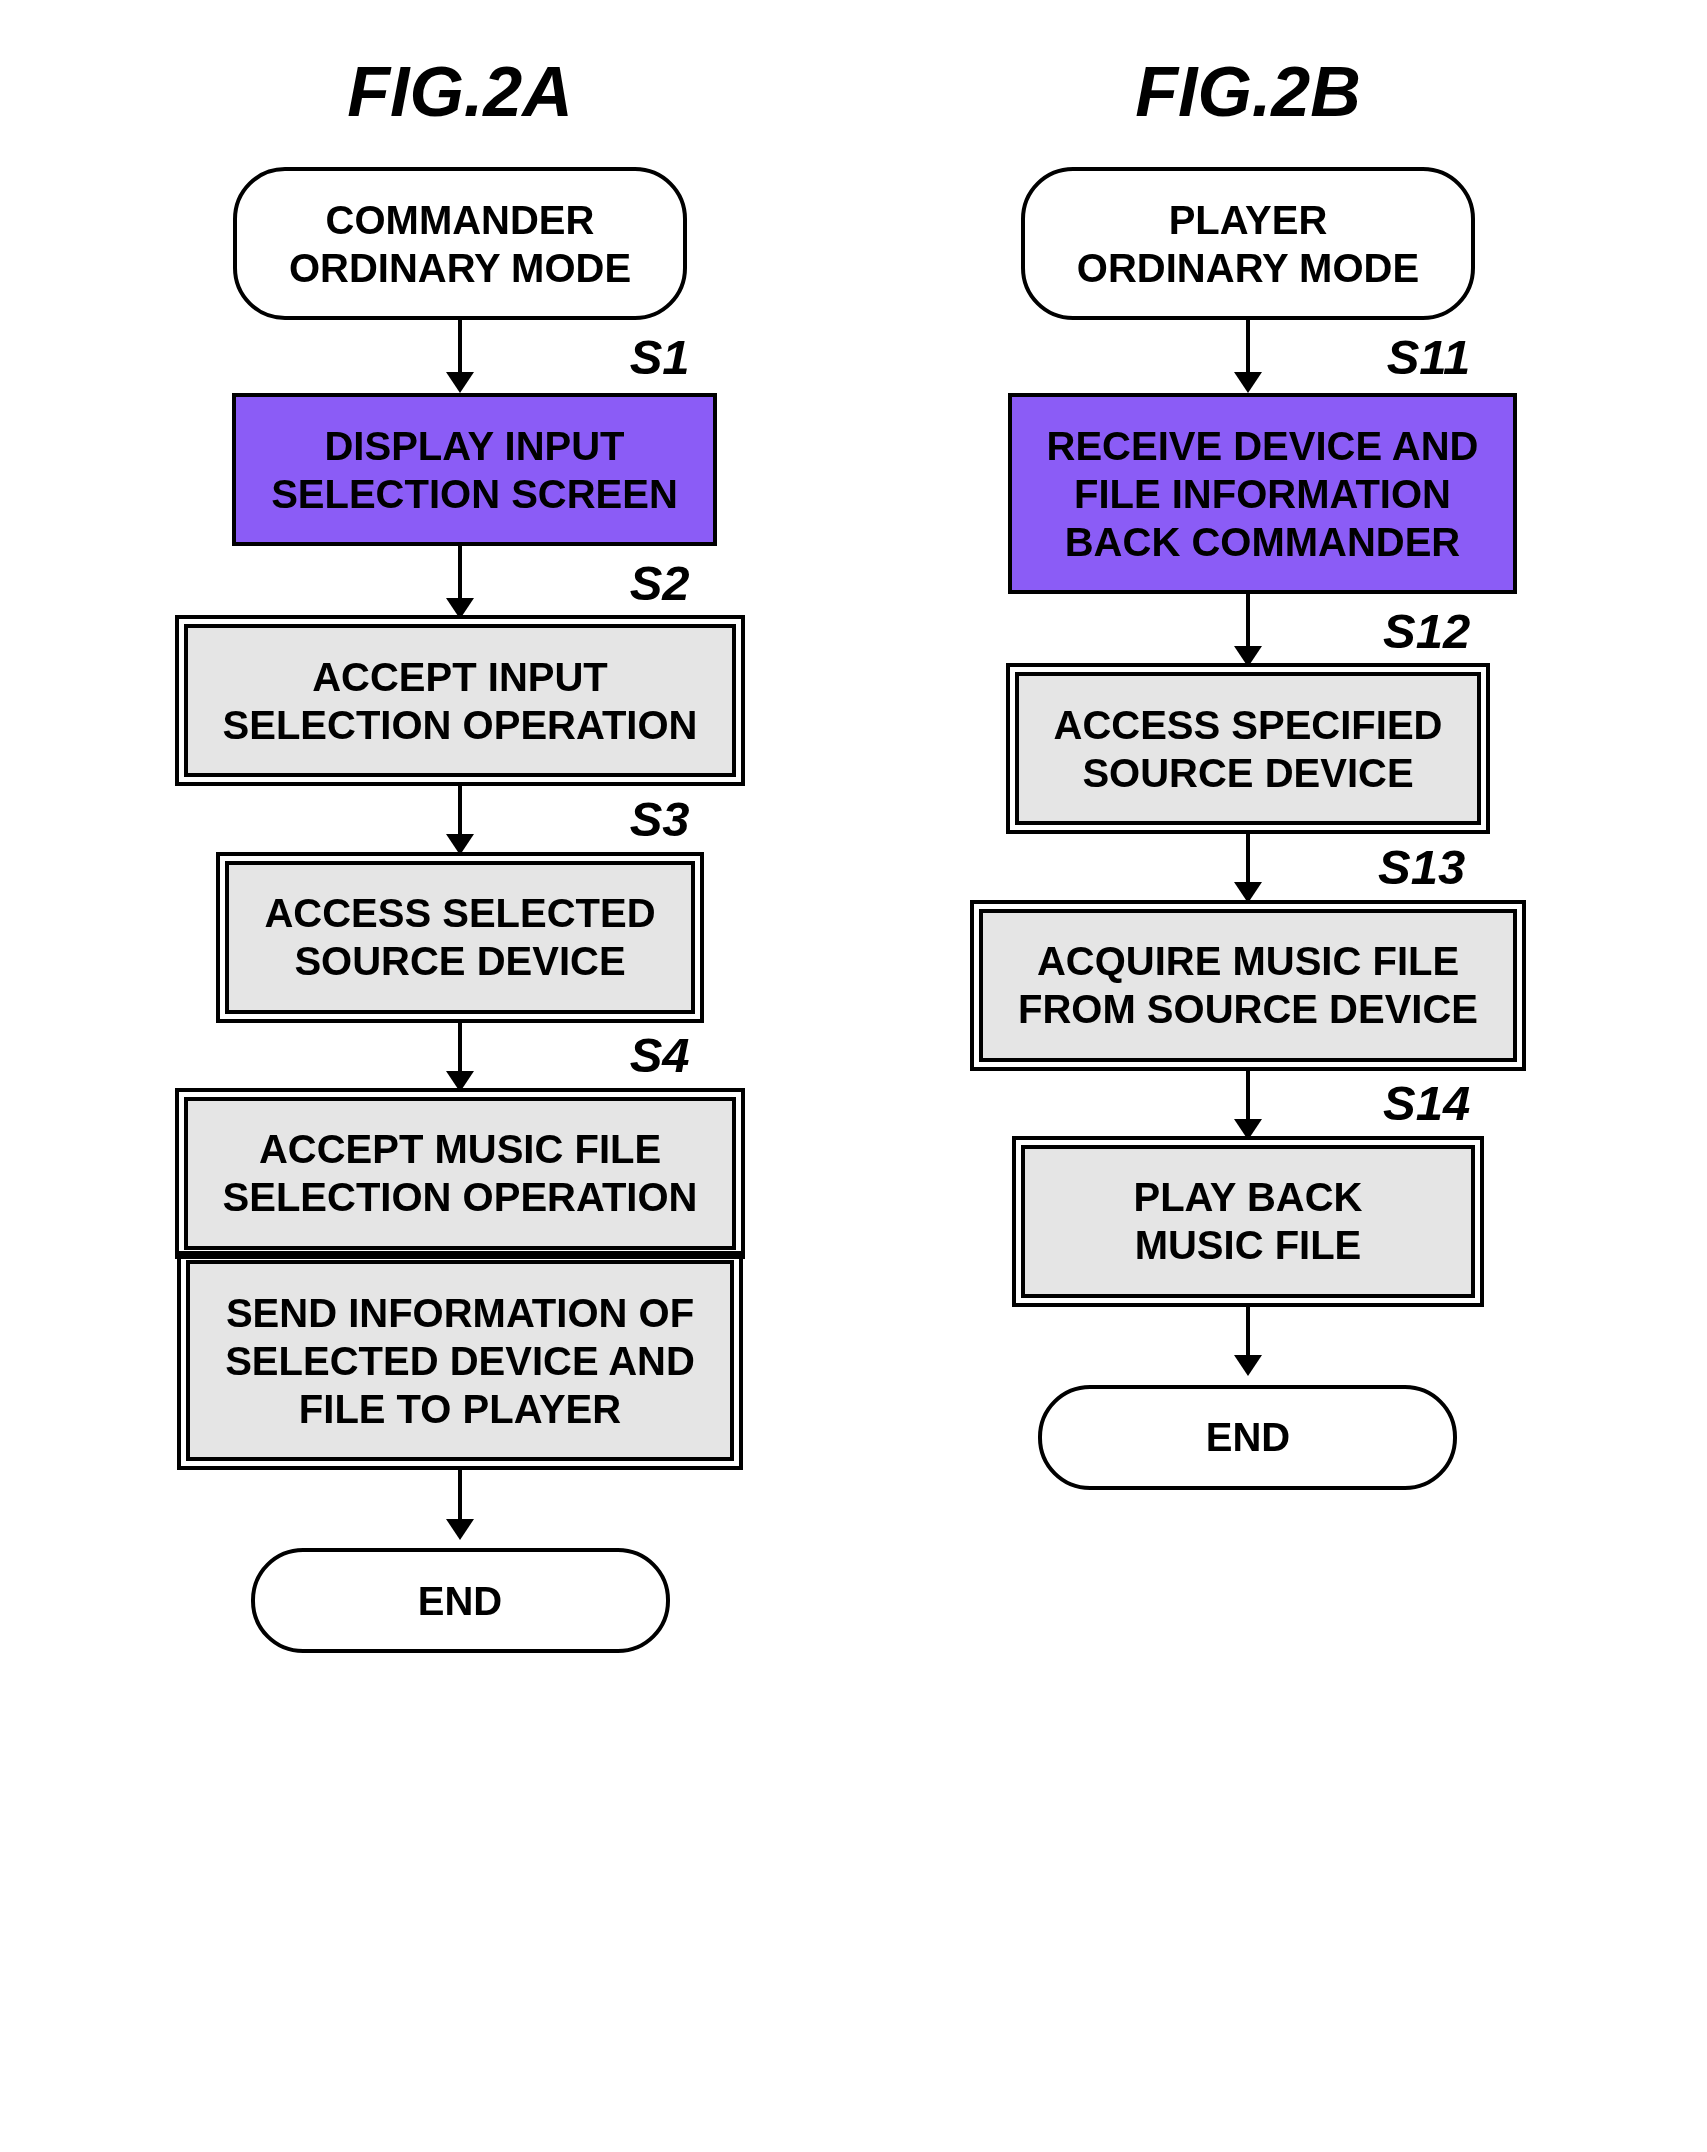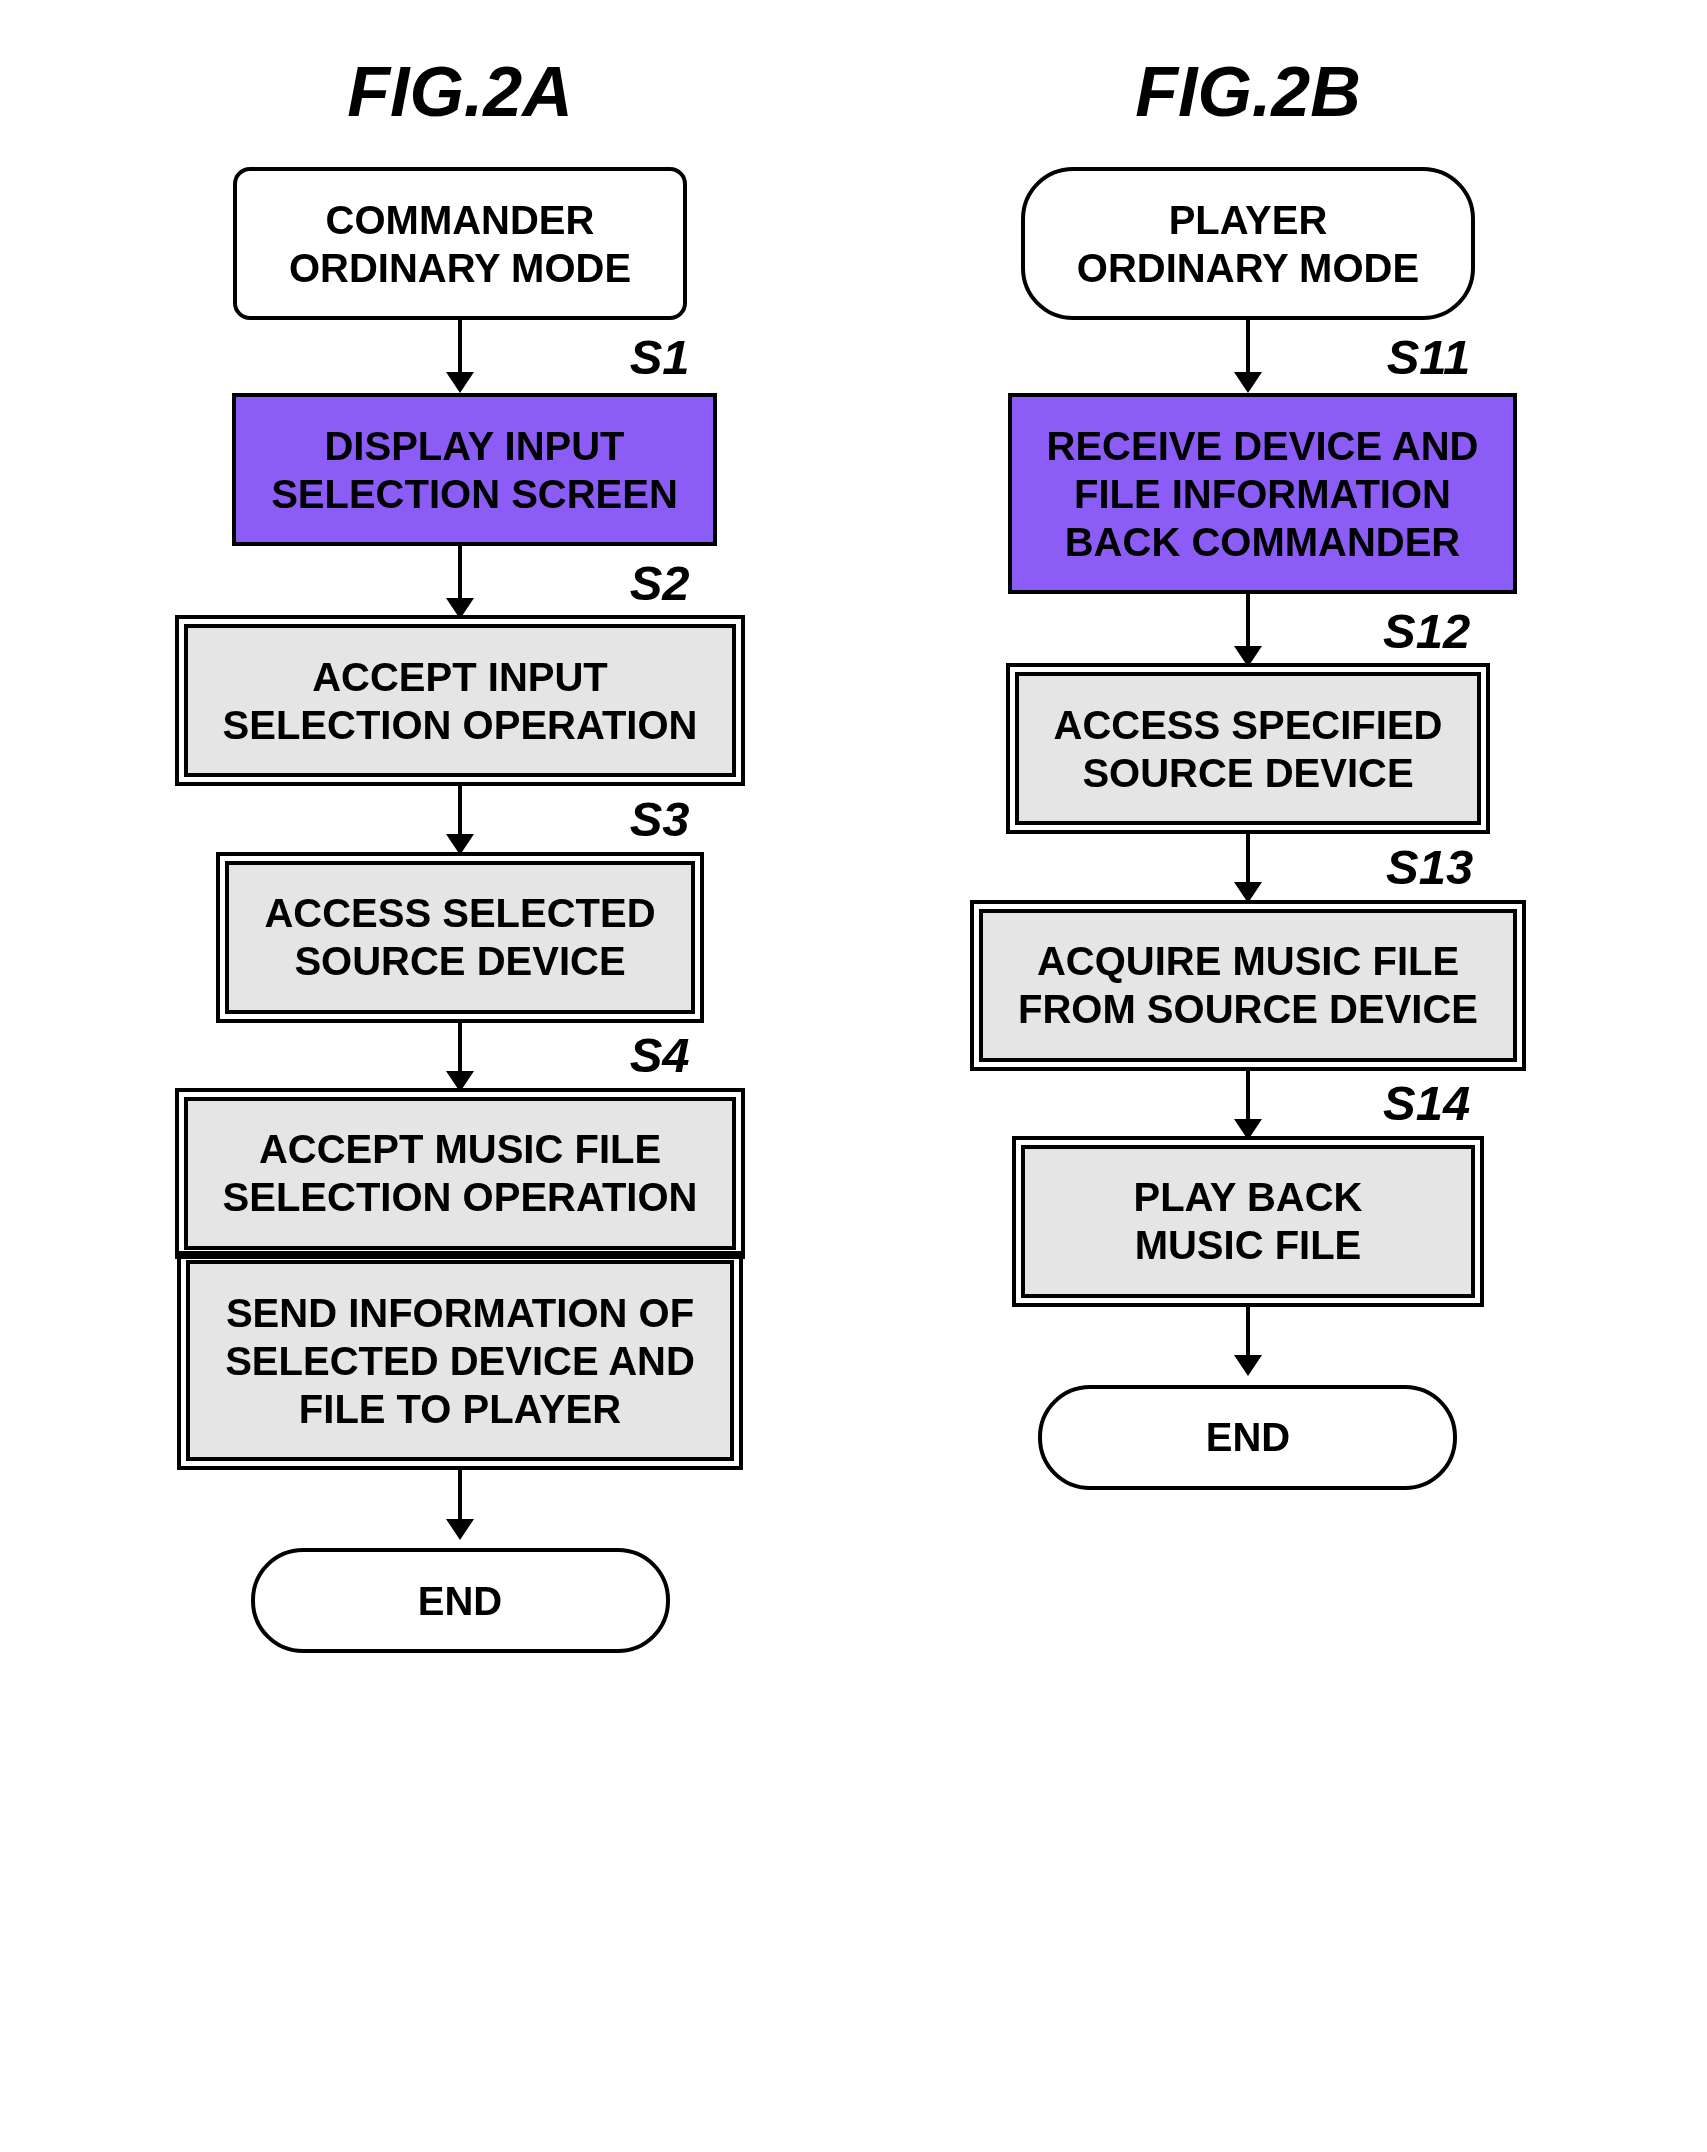--- a/index.html
+++ b/index.html
@@ -89,21 +89,21 @@
 </head>
 <body>
 
 <div class="page-container">
 
   <div class="flowchart-section">
     <div class="fig-title">FIG.2A</div>
 
     <div class="flow-wrapper">
 
-      <div class="node-rounded" style="white-space:pre-line;border-radius:17px;">COMMANDER
+      <div class="node-rounded" style="white-space:pre-line;">COMMANDER
 ORDINARY MODE</div>
 
       <div style="display:flex;flex-direction:column;align-items:center;position:relative;width:100%;">
         <div style="width:4.4px;background:#000;height:52px;"></div>
         <div style="position:absolute;right:52px;top:8.7px;font-size:49px;font-weight:bold;font-style:italic;">S1</div>
         <div style="width:0;height:0;border-left:14px solid transparent;border-right:14px solid transparent;border-top:21px solid #000;"></div>
       </div>
       <div class="node-rect" style="white-space:pre-line;">DISPLAY INPUT
 SELECTION SCREEN</div>
 
@@ -164,21 +164,21 @@
       <div style="display:flex;flex-direction:column;align-items:center;position:relative;width:100%;">
         <div style="width:4.4px;background:#000;height:52px;"></div>
         <div style="position:absolute;right:52px;top:8.7px;font-size:49px;font-weight:bold;font-style:italic;">S12</div>
         <div style="width:0;height:0;border-left:14px solid transparent;border-right:14px solid transparent;border-top:21px solid #000;"></div>
       </div>
       <div class="node-rect-double" style="white-space:pre-line;">ACCESS SPECIFIED
 SOURCE DEVICE</div>
 
       <div style="display:flex;flex-direction:column;align-items:center;position:relative;width:100%;">
         <div style="width:4.4px;background:#000;height:52px;"></div>
-        <div style="position:absolute;right:49px;top:8.7px;font-size:49px;font-weight:bold;font-style:italic;">S13</div>
+        <div style="position:absolute;right:57px;top:8.7px;font-size:49px;font-weight:bold;font-style:italic;">S13</div>
         <div style="width:0;height:0;border-left:14px solid transparent;border-right:14px solid transparent;border-top:21px solid #000;"></div>
       </div>
       <div class="node-rect-double" style="white-space:pre-line;">ACQUIRE MUSIC FILE
 FROM SOURCE DEVICE</div>
 
       <div style="display:flex;flex-direction:column;align-items:center;position:relative;width:100%;">
         <div style="width:4.4px;background:#000;height:52px;"></div>
         <div style="position:absolute;right:52px;top:8.7px;font-size:49px;font-weight:bold;font-style:italic;">S14</div>
         <div style="width:0;height:0;border-left:14px solid transparent;border-right:14px solid transparent;border-top:21px solid #000;"></div>
       </div>

